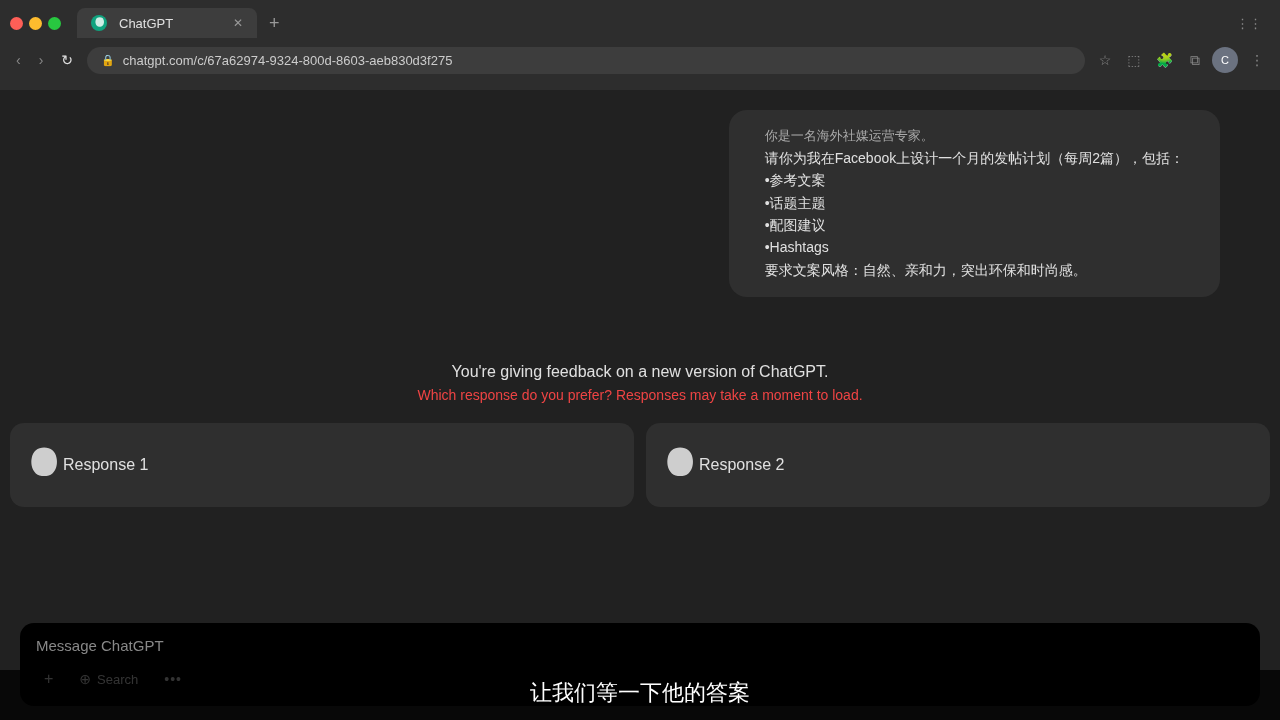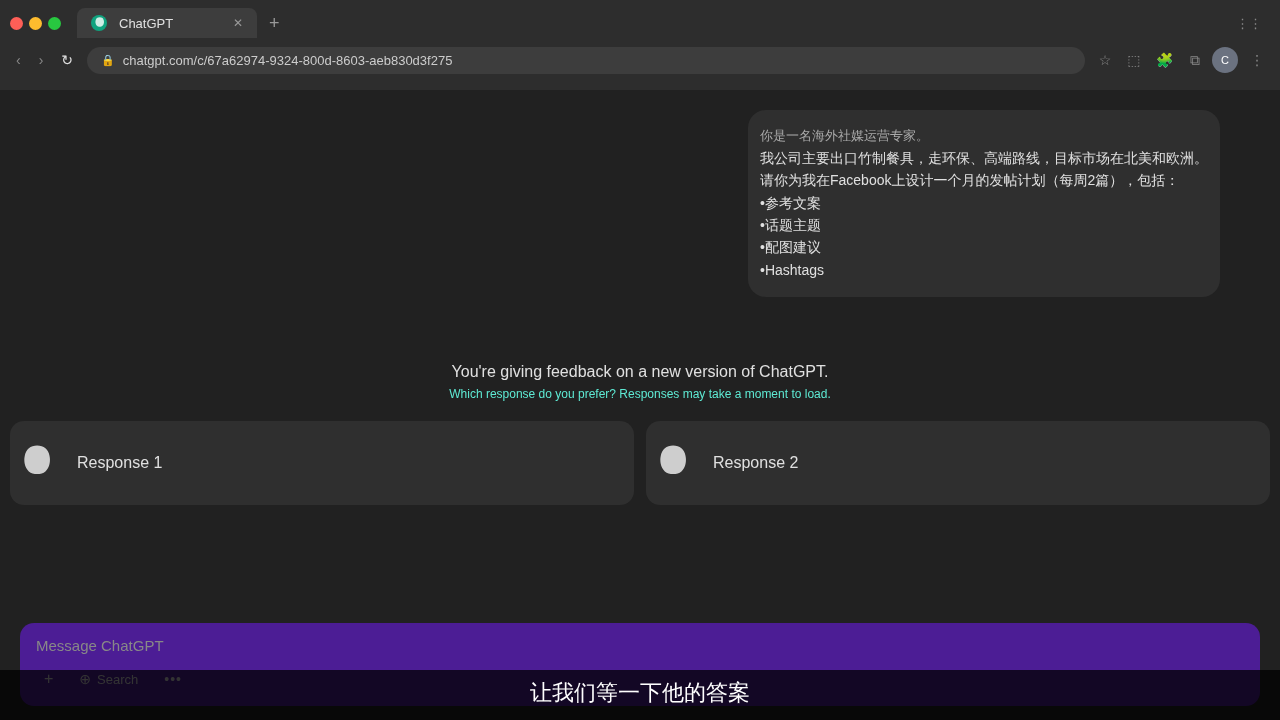--- a/index.html
+++ b/index.html
@@ -144,79 +144,79 @@
 
     
     .message-bubble-container {
       display: flex;
       justify-content: flex-end;
       padding: 20px 60px 10px;
     }
     .message-bubble {
       background: #2f2f2f;
       border-radius: 18px;
-      padding: 16px 12px;
+      padding: 16px 36px;
       max-width: 540px;
       color: #e0e0e0;
       font-size: 14px;
       line-height: 1.6;
     }
 
     
     .feedback-section {
       text-align: center;
       padding: 20px 0 16px;
     }
     .feedback-title {
       color: #e0e0e0;
       font-size: 16px;
       margin-bottom: 6px;
       margin-top: 36px;
     }
     .feedback-subtitle {
-      color: #5eead4;
-      font-size: 12px;
+      color: #ef4444;
+      font-size: 14px;
     }
 
     
     .response-cards {
       display: flex;
       gap: 12px;
       padding: 0 10px;
       margin-top: 4px;
     }
     .response-card {
       flex: 1;
       background: #2f2f2f;
       border-radius: 14px;
-      padding: 24px 7px;
-      display: flex;
-      align-items: center;
-      gap: 24px;
+      padding: 24px 14px;
+      display: flex;
+      align-items: center;
+      gap: 3px;
       cursor: pointer;
       min-height: 80px;
     }
     .response-icon {
       width: 36px; height: 36px;
       flex-shrink: 0;
       color: #e0e0e0;
     }
     .response-label {
       color: #e0e0e0;
       font-size: 16px;
       font-weight: 500;
     }
 
     
     .input-area {
       padding: 12px 20px 14px;
       margin-top: auto;
     }
     .input-box {
-      background: #4c1d95;
+      background: #000000;
       border-radius: 14px;
       padding: 14px 16px;
     }
     .input-text {
       color: #888;
       font-size: 15px;
       margin-bottom: 12px;
     }
     .input-toolbar {
       display: flex;
@@ -298,26 +298,26 @@
   </div>
 </div>
 
 <div class="main-content">
 
   <div class="chat-area">
 
     <div class="message-bubble-container">
       <div class="message-bubble">
         <div style="color:#aaa;font-size:13px;">你是一名海外社媒运营专家。</div>
-        <div>我公司主要出口竹制餐具，走环保、高端路线，目标市场在北美和欧洲。</div>
         <div>请你为我在Facebook上设计一个月的发帖计划（每周2篇），包括：</div>
         <div>•参考文案</div>
         <div>•话题主题</div>
         <div>•配图建议</div>
         <div>•Hashtags</div>
+        <div>要求文案风格：自然、亲和力，突出环保和时尚感。</div>
       </div>
     </div>
 
     <div class="feedback-section">
       <div class="feedback-title">You're giving feedback on a new version of ChatGPT.</div>
       <div class="feedback-subtitle">Which response do you prefer? Responses may take a moment to load.</div>
     </div>
 
     <div class="response-cards">
       <div class="response-card">

